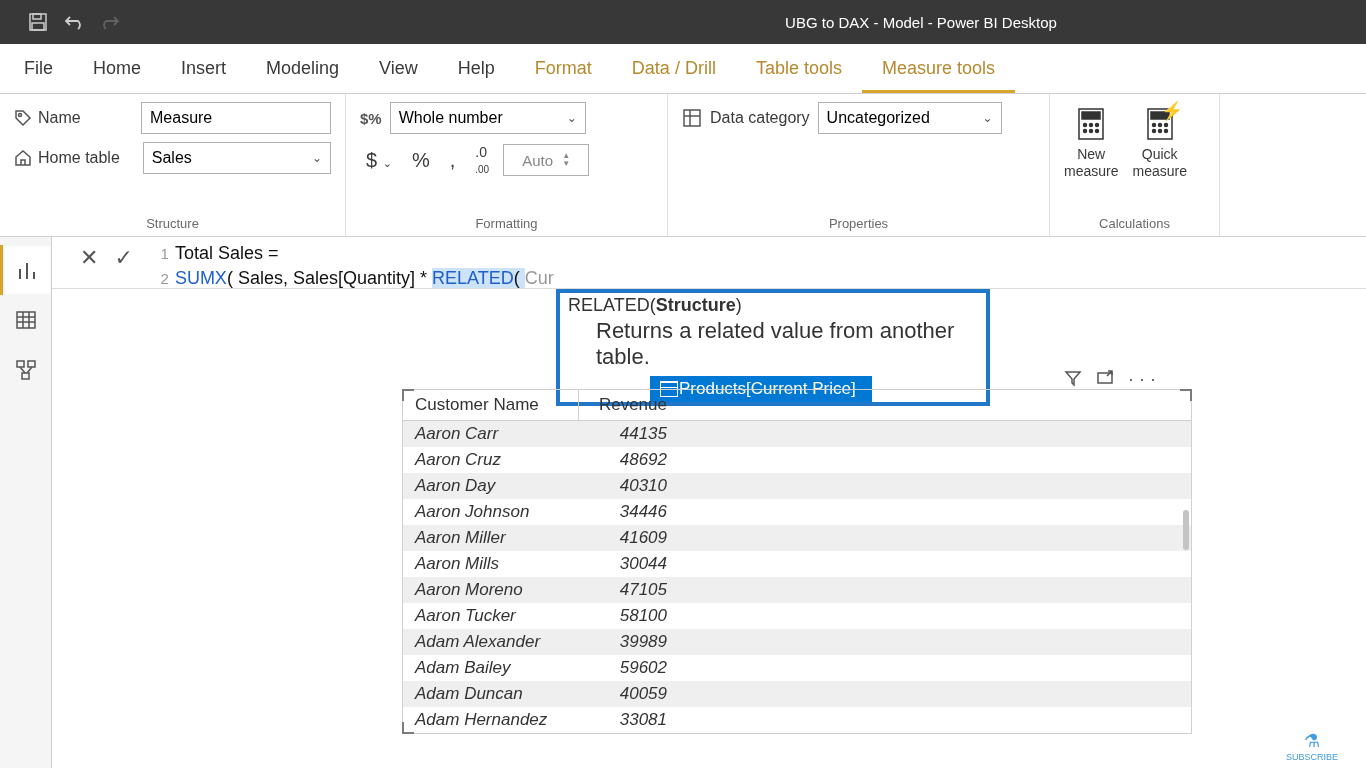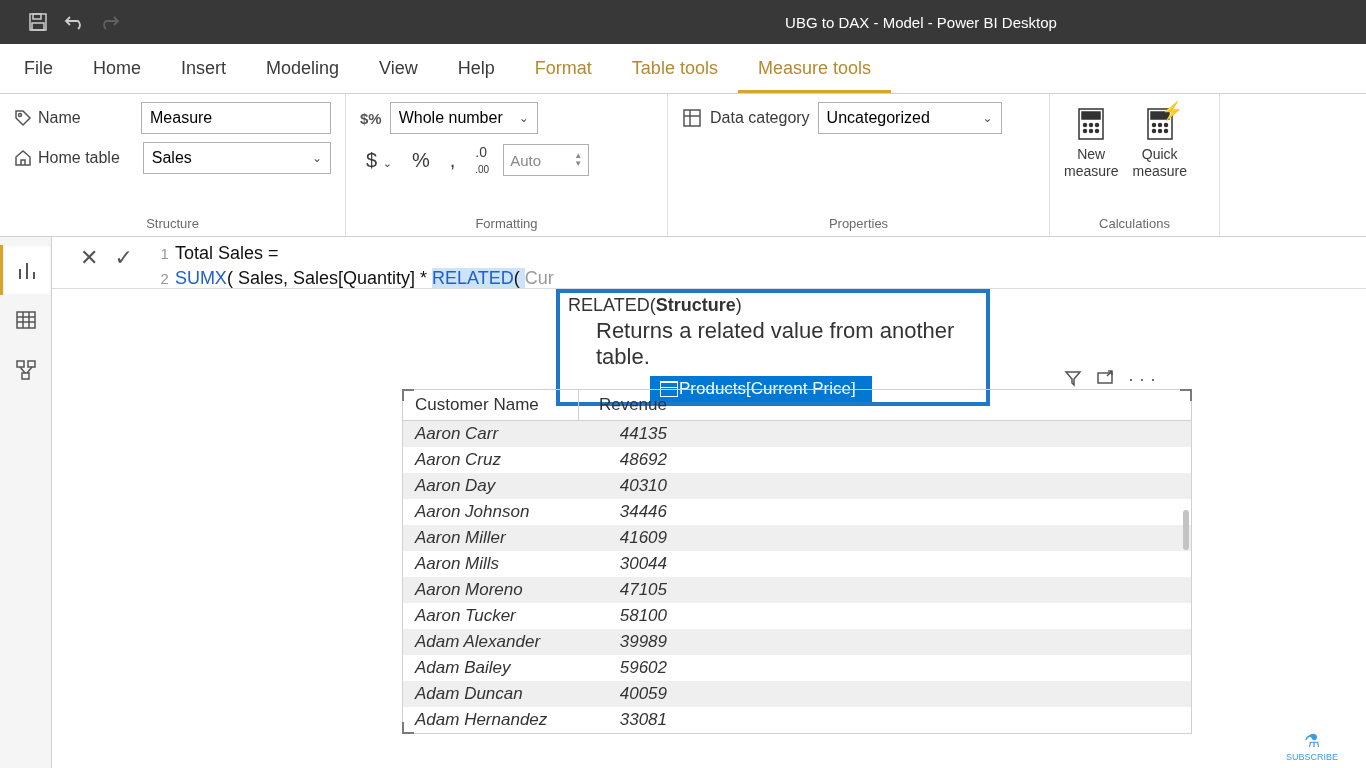--- a/index.html
+++ b/index.html
@@ -18,21 +18,21 @@
 .ribbon { height: 143px; background: #fff; display: flex; border-bottom: 1px solid #d0d0d0; }
 .ribbon-group { border-right: 1px solid #e0e0e0; padding: 8px 14px 2px; display: flex; flex-direction: column; justify-content: space-between; }
 .ribbon-group-content { display: flex; flex-direction: column; gap: 8px; }
 .ribbon-group-label { text-align: center; font-size: 13px; color: #6a6a6a; padding: 3px 0; }
 .ribbon-row { display: flex; align-items: center; gap: 8px; }
 .rlabel { font-size: 16px; color: #3a3a3a; display: flex; align-items: flex-end; gap: 6px; }
 .rinput { border: 1px solid #b0b0b0; padding: 4px 8px; font-size: 16px; height: 32px; background: #fff; }
 .rselect { border: 1px solid #b0b0b0; padding: 4px 8px; font-size: 16px; height: 32px; background: #fff; display: flex; align-items: center; justify-content: space-between; }
 .rselect::after { content: "⌄"; font-size: 12px; margin-left: 4px; color: #555; }
 .fmt-btn { font-size: 20px; color: #3a3a3a; padding: 2px 6px; cursor: pointer; }
-.fmt-input { border: 1px solid #b0b0b0; height: 32px; width: 86px; padding: 0 6px; display: flex; align-items: center; justify-content: space-between; color: #888; font-size: 15px; }
+.fmt-input { border: 1px solid #b0b0b0; height: 32px; width: 86px; padding: 0 18px; display: flex; align-items: center; justify-content: space-between; color: #888; font-size: 15px; }
 .fmt-input .stepper { display: flex; flex-direction: column; font-size: 8px; line-height: 8px; color: #888; }
 .calc-btns { display: flex; gap: 14px; align-items: flex-start; padding-top: 4px; }
 .calc-btn { display: flex; flex-direction: column; align-items: center; gap: 4px; cursor: pointer; }
 .calc-icon { width: 36px; height: 36px; display: flex; align-items: center; justify-content: center; font-size: 28px; }
 .calc-label { font-size: 14px; color: #3a3a3a; text-align: center; line-height: 17px; }
 
 .workspace { display: flex; height: 531px; }
 .viewbar { width: 52px; background: #f5f5f5; border-right: 1px solid #d0d0d0; display: flex; flex-direction: column; padding-top: 8px; }
 .view-btn { height: 50px; display: flex; align-items: center; justify-content: center; cursor: pointer; color: #555; font-size: 20px; }
 .view-btn.active { background: #fff; border-left: 3px solid #d6a52a; box-shadow: inset 0 0 3px rgba(0,0,0,0.1); }
@@ -106,20 +106,21 @@
 </div>
 
 <div class="menubar">
   <div class="menu-item">File</div>
   <div class="menu-item">Home</div>
   <div class="menu-item">Insert</div>
   <div class="menu-item">Modeling</div>
   <div class="menu-item">View</div>
   <div class="menu-item">Help</div>
   <div class="menu-item context">Format</div>
+  <div class="menu-item context">Data / Drill</div>
   <div class="menu-item context">Table tools</div>
   <div class="menu-item context active">Measure tools</div>
 </div>
 
 <div class="ribbon">
   <div class="ribbon-group" style="width:346px">
     <div class="ribbon-group-content">
       <div class="ribbon-row">
         <div class="rlabel" style="width:122px">
           <span>
@@ -146,21 +147,21 @@
           </div>
       </div>
     </div>
     <div class="ribbon-group-label">Structure</div>
   </div>
 
   <div class="ribbon-group" style="width:322px">
     <div class="ribbon-group-content">
       <div class="ribbon-row">
         <span style="font-weight:bold;color:#555;font-size:15px">$%</span>
-        <div class="rselect" style="width:148px">
+        <div class="rselect" style="width:196px">
             <span>Whole number</span>
           </div>
       </div>
       <div class="ribbon-row">
         <span class="fmt-btn">$ <span style="font-size:11px">⌄</span></span>
         <span class="fmt-btn">%</span>
         <span class="fmt-btn">,</span>
         <span class="fmt-btn" style="font-size:14px">.0<br><span style="font-size:10px">.00</span></span>
         <div class="fmt-input">
           <span>Auto</span>

